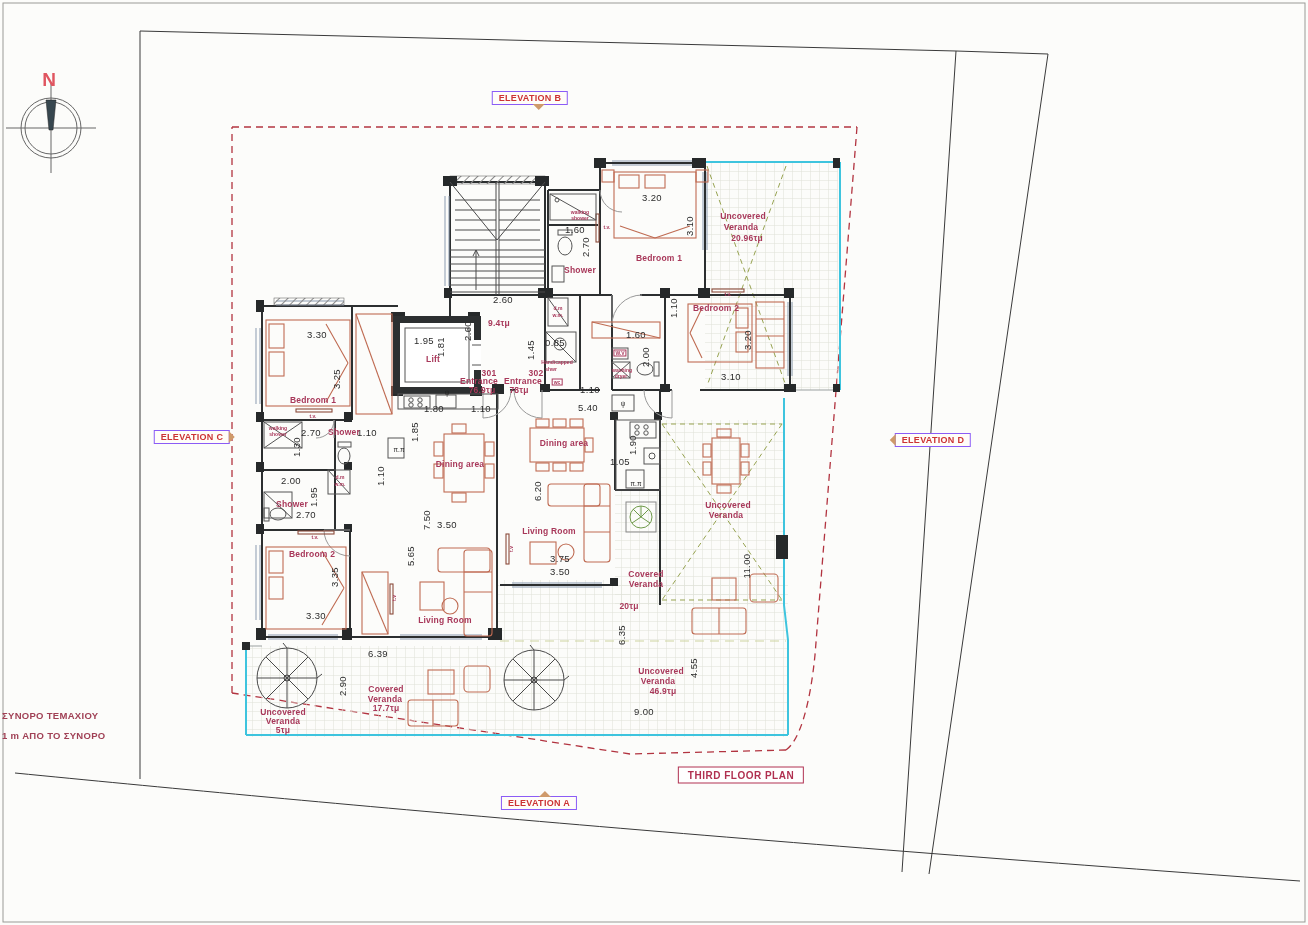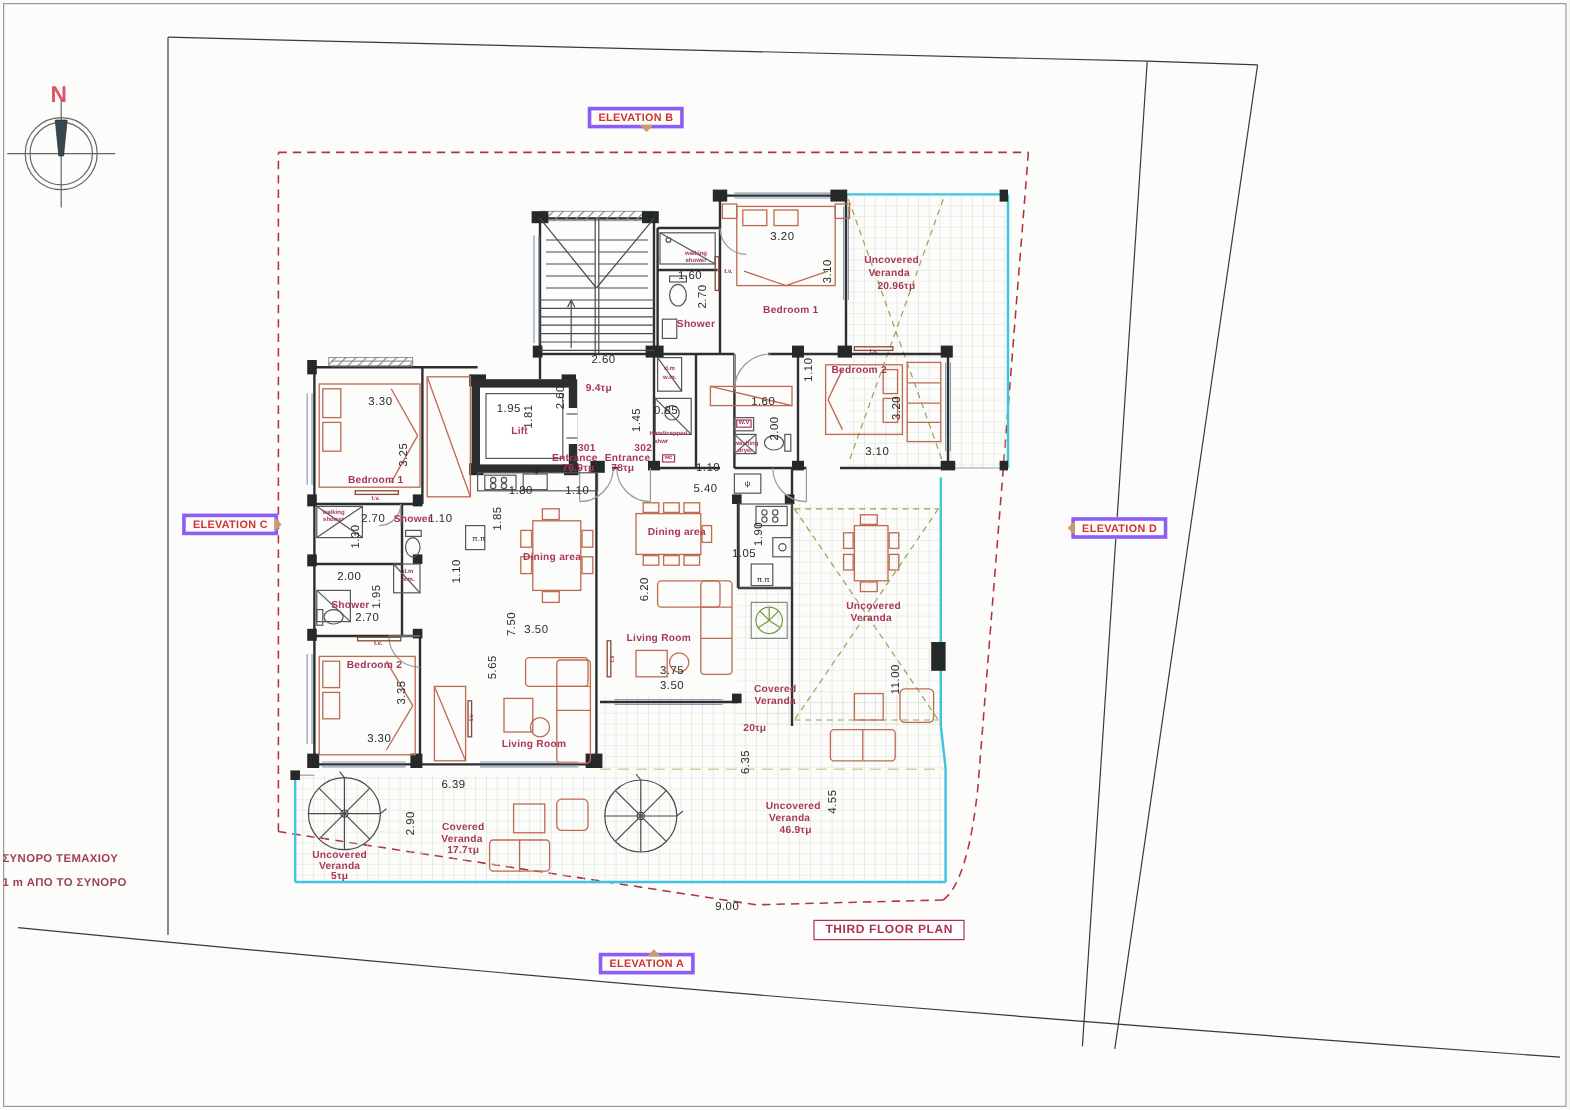--- a/index.html
+++ b/index.html
@@ -6,21 +6,21 @@
   #sheet{position:relative;width:1308px;height:925px;background:#fcfcfa;
          font-family:"Liberation Sans",sans-serif;overflow:hidden;}
   #plan-svg{position:absolute;left:0;top:0;}
   .lbl{position:absolute;white-space:nowrap;transform:translate(-50%,-50%);line-height:1;}
   .dim{font-size:9.5px;color:#2b2b2b;letter-spacing:.4px;}
   .room{font-size:8.5px;font-weight:bold;color:#a8385a;letter-spacing:.2px;}
   .tiny{font-size:5px;font-weight:bold;color:#a8385a;}
   .box{border:.5px solid #a8385a;padding:0 1px;background:#fff;}
   .unit{font-size:6.5px;color:#222;}
   .note{font-size:9.5px;color:#a04055;transform:translate(0,-50%);font-weight:bold;letter-spacing:.3px;}
-  .elev{position:absolute;transform:translate(-50%,-50%);border:3px solid #8b5cf6;color:#cc3333;
+  .elev{position:absolute;transform:translate(-50%,-50%);border:1px solid #8b5cf6;color:#cc3333;
         background:#fffdf8;font-size:9px;font-weight:bold;padding:1px 6px;letter-spacing:.3px;white-space:nowrap;}
   .elev::after,.elev::before{content:"";position:absolute;width:0;height:0;border:6px solid transparent;}
   .ptr-down::after{top:100%;left:62%;margin-left:-6px;border-top-color:#cf9a6a;}
   .ptr-up::before{bottom:100%;left:58%;margin-left:-6px;border-bottom-color:#cf9a6a;}
   .ptr-right::after{left:100%;top:50%;margin-top:-6px;border-left-color:#cf9a6a;}
   .ptr-left::before{right:100%;top:50%;margin-top:-6px;border-right-color:#cf9a6a;}
   #title-box{position:absolute;transform:translate(-50%,-50%);border:1px solid #b03050;color:#b03050;
         background:#fff;font-size:10px;font-weight:bold;padding:2px 9px;letter-spacing:.5px;white-space:nowrap;}
   #compass-n{position:absolute;left:49px;top:80px;transform:translate(-50%,-50%);
         color:#e05560;font-size:19px;font-weight:bold;}
@@ -431,21 +431,21 @@
     <span class="lbl dim" style="left: 481px; top: 409px;">1.10</span>
     <span class="lbl dim" style="left: 415px; top: 432px; transform: translate(-50%, -50%) rotate(-90deg);">1.85</span>
     <span class="lbl dim" style="left: 381px; top: 476px; transform: translate(-50%, -50%) rotate(-90deg);">1.10</span>
     <span class="lbl dim" style="left: 427px; top: 520px; transform: translate(-50%, -50%) rotate(-90deg);">7.50</span>
     <span class="lbl dim" style="left: 447px; top: 525px;">3.50</span>
     <span class="lbl dim" style="left: 411px; top: 556px; transform: translate(-50%, -50%) rotate(-90deg);">5.65</span>
     <span class="lbl dim" style="left: 538px; top: 491px; transform: translate(-50%, -50%) rotate(-90deg);">6.20</span>
     <span class="lbl dim" style="left: 560px; top: 559px;">3.75</span>
     <span class="lbl dim" style="left: 560px; top: 572px;">3.50</span>
     <span class="lbl dim" style="left: 622px; top: 635px; transform: translate(-50%, -50%) rotate(-90deg);">6.35</span>
-    <span class="lbl dim" style="left: 606px; top: 712px; margin-top: 44px;">9.00</span>
+    <span class="lbl dim" style="left: 644px; top: 712px;">9.00</span>
     <span class="lbl dim" style="left: 694px; top: 668px; transform: translate(-50%, -50%) rotate(-90deg);">4.55</span>
     <span class="lbl dim" style="left: 747px; top: 566px; transform: translate(-50%, -50%) rotate(-90deg);">11.00</span>
     <span class="lbl dim" style="left: 588px; top: 408px;">5.40</span>
     <span class="lbl dim" style="left: 590px; top: 390px;">1.10</span>
     <span class="lbl dim" style="left: 633px; top: 445px; transform: translate(-50%, -50%) rotate(-90deg);">1.90</span>
     <span class="lbl dim" style="left: 620px; top: 462px;">1.05</span>
     <span class="lbl dim" style="left: 555px; top: 343px;">0.85</span>
     <span class="lbl dim" style="left: 531px; top: 350px; transform: translate(-50%, -50%) rotate(-90deg);">1.45</span>
     <span class="lbl dim" style="left: 575px; top: 230px;">1.60</span>
     <span class="lbl dim" style="left: 586px; top: 247px; transform: translate(-50%, -50%) rotate(-90deg);">2.70</span>

